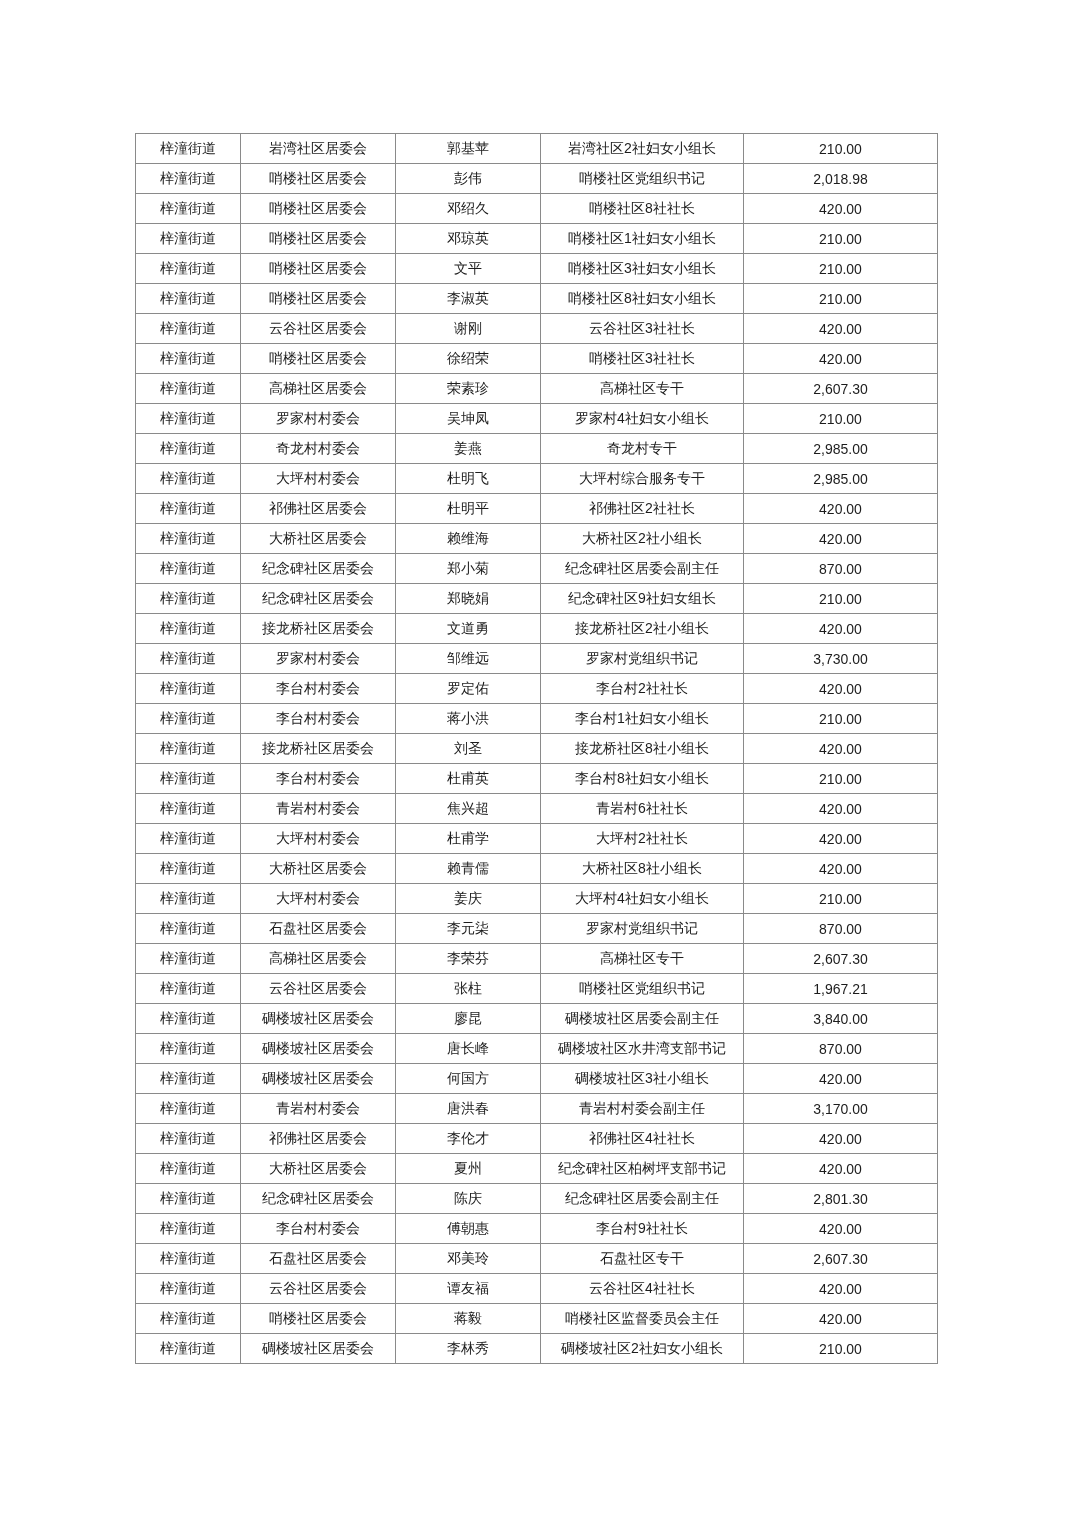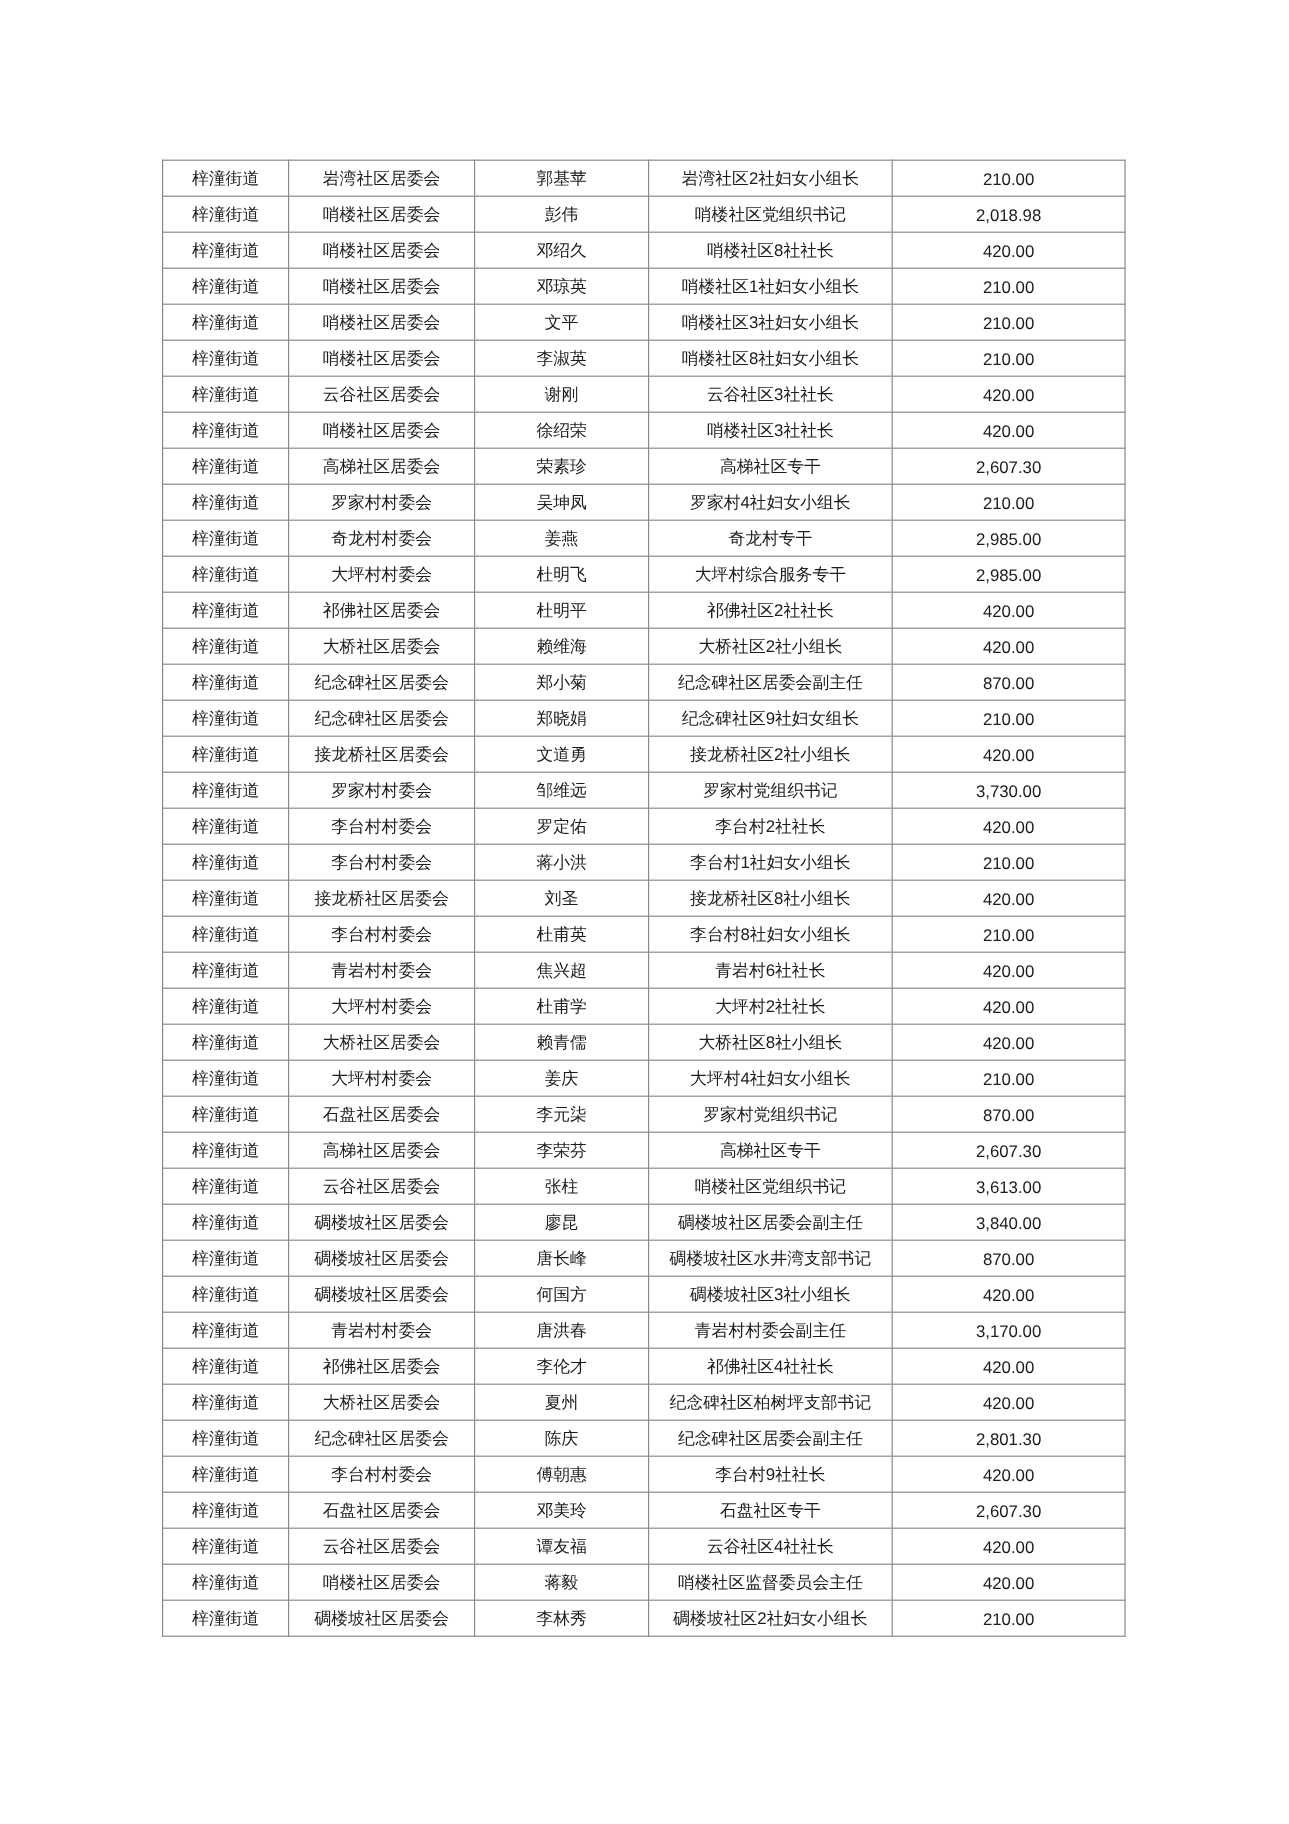--- a/index.html
+++ b/index.html
@@ -276,21 +276,21 @@
           <td>李荣芬</td>
           <td>高梯社区专干</td>
           <td>2,607.30</td>
         </tr>
 
         <tr>
           <td>梓潼街道</td>
           <td>云谷社区居委会</td>
           <td>张柱</td>
           <td>哨楼社区党组织书记</td>
-          <td>3,613.00</td>
+          <td>1,967.21</td>
         </tr>
 
         <tr>
           <td>梓潼街道</td>
           <td>碉楼坡社区居委会</td>
           <td>廖昆</td>
           <td>碉楼坡社区居委会副主任</td>
           <td>3,840.00</td>
         </tr>
 

